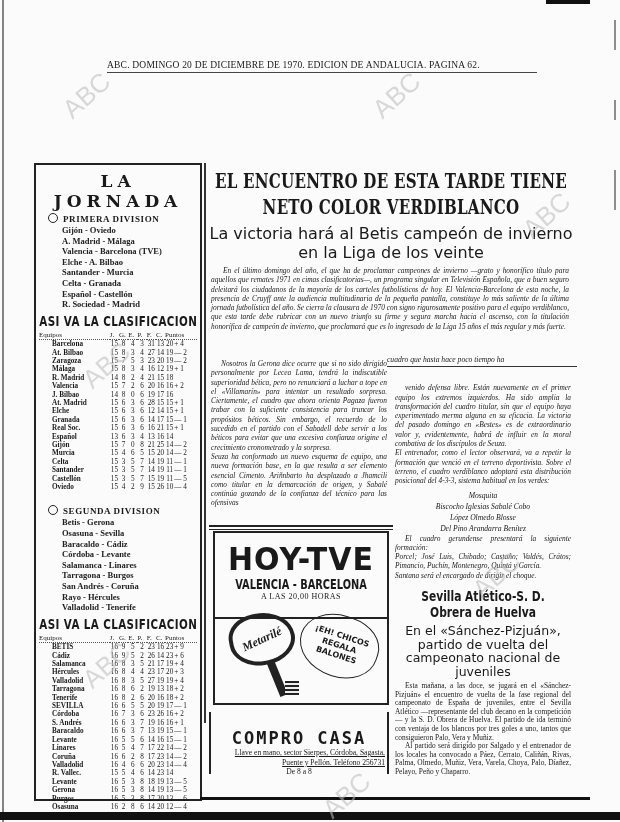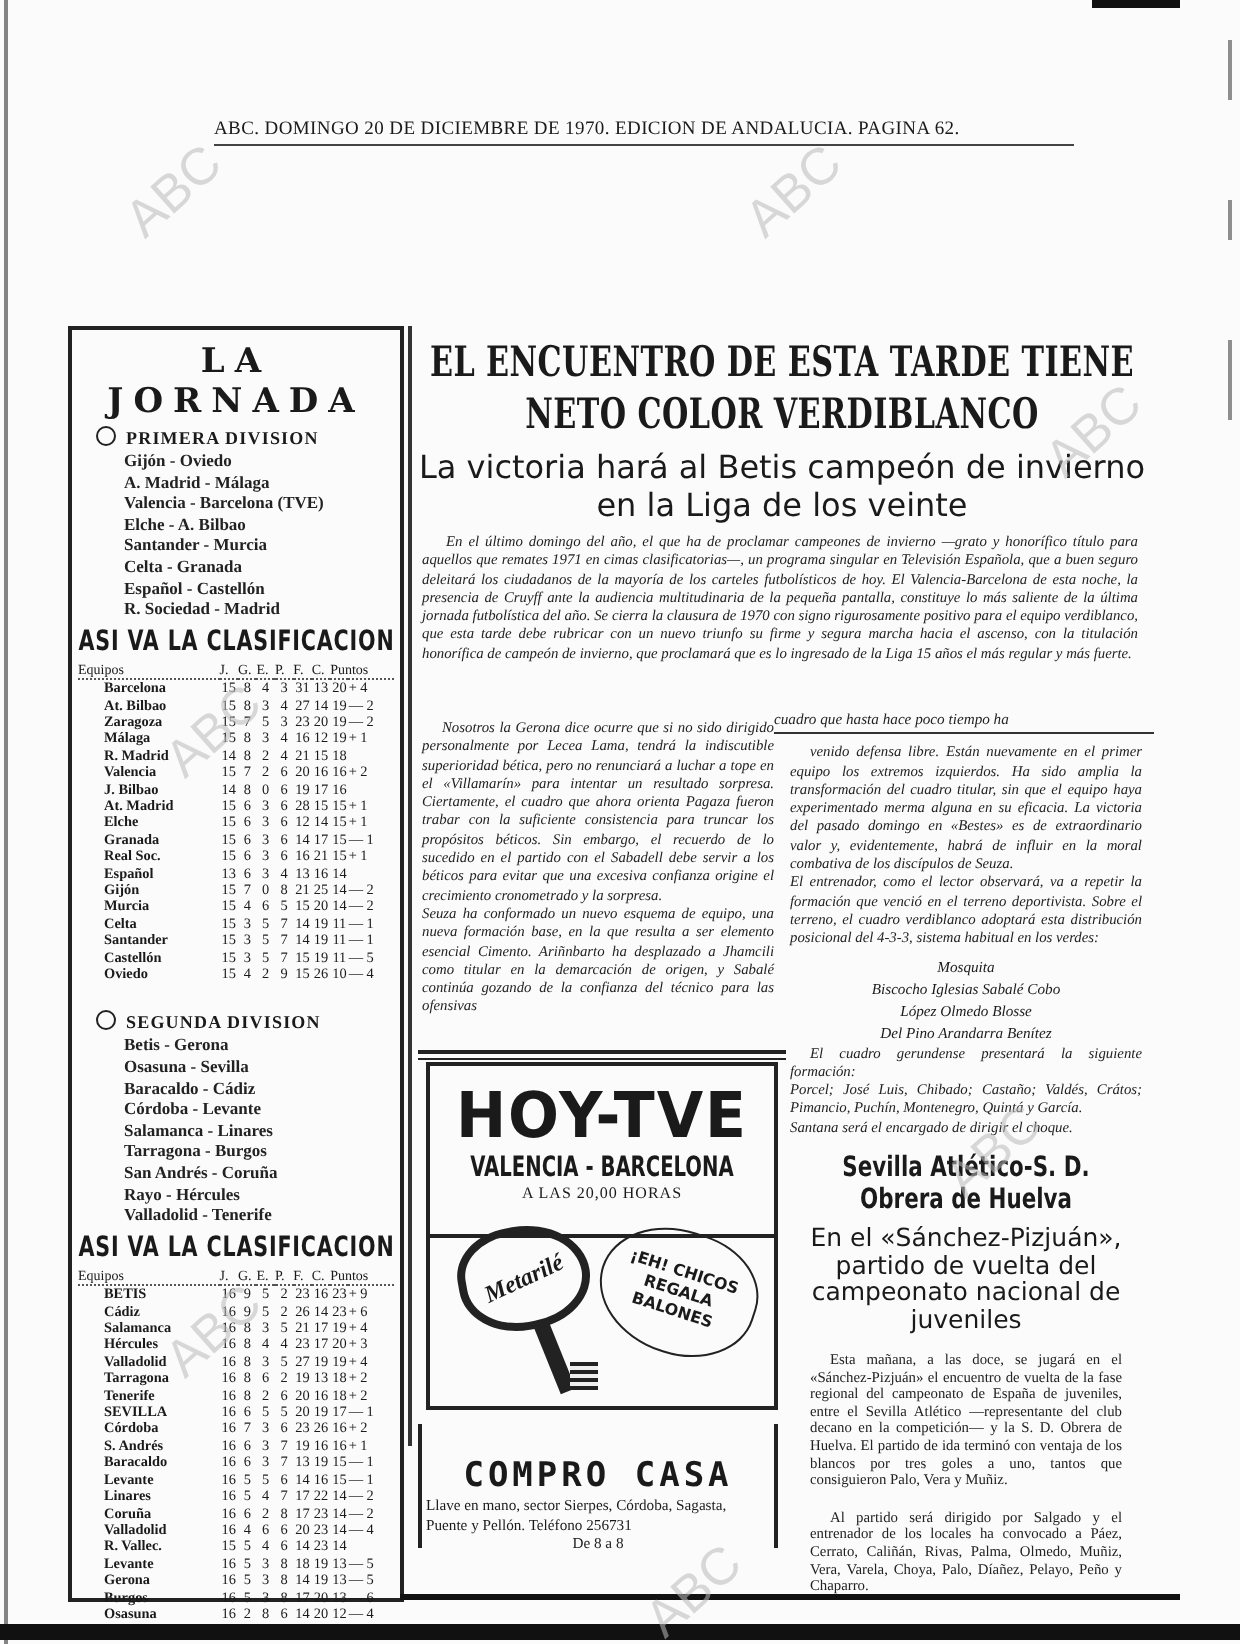--- a/index.html
+++ b/index.html
@@ -39,46 +39,46 @@
 
   .main-col{position:absolute;left:207px;top:163px;width:368px;}
   .main-col .vline{position:absolute;left:-3px;top:0;width:2px;height:560px;background:#333;}
   .headline{font-family:"DejaVu Serif",serif;font-weight:bold;font-size:21px;line-height:26px;text-align:center;transform:scaleX(.72);transform-origin:center;margin:5px -80px 0;letter-spacing:.3px;}
   .subhead{font-family:"DejaVu Sans",sans-serif;font-size:16px;line-height:19px;text-align:center;margin:4px 0 4px;}
   .body-text{font-size:7.4px;line-height:9.3px;font-style:italic;text-align:justify;color:#222;}
   .lead{margin:2px 6px 0 4px;text-indent:12px;}
   .cols{position:absolute;left:0;top:192px;width:368px;}
   .col-a{position:absolute;left:4px;top:4px;width:176px;}
   .col-b{position:absolute;left:188px;top:0;width:176px;}
-  .col-b .over{font-size:7.6px;font-style:italic;border-bottom:1px solid #333;padding-bottom:2px;margin-bottom:4px;margin-left:-8px;width:190px;}
+  .col-b .over{font-size:7.6px;font-style:italic;border-bottom:1px solid #333;padding-bottom:2px;margin-bottom:16px;margin-left:-8px;width:190px;}
   .lineup{font-size:7.6px;font-style:italic;text-align:center;line-height:11px;}
 
   .ad1{position:absolute;left:213px;top:531px;width:172px;height:170px;border:2px solid #222;}
   .ad1 .rule{position:absolute;left:-6px;right:-6px;top:-8px;height:2px;border-top:2px solid #222;border-bottom:1px solid #222;}
   .ad1 .hoy{font-family:"DejaVu Sans",sans-serif;font-weight:900;font-size:30px;text-align:center;letter-spacing:1px;margin-top:8px;transform:scaleY(1.05);}
   .ad1 .vb{font-family:"DejaVu Sans Condensed","DejaVu Sans",sans-serif;font-size:14px;font-weight:bold;text-align:center;transform:scaleX(.78);margin-top:0;}
   .ad1 .hora{font-size:8px;text-align:center;letter-spacing:.5px;border-bottom:2px solid #222;padding-bottom:16px;}
   .key-bubble{position:absolute;left:14px;top:80px;width:58px;height:44px;border:4px solid #222;border-radius:45% 55% 50% 50%;transform:rotate(-10deg);display:flex;align-items:center;justify-content:center;}
   .key-bubble span{font-family:"Liberation Serif",serif;font-style:italic;font-weight:bold;font-size:12px;transform:rotate(-15deg);}
   .key-shaft{position:absolute;left:58px;top:126px;width:8px;height:38px;background:#222;transform:rotate(-22deg);}
   .key-bit{position:absolute;left:70px;top:148px;width:14px;height:14px;background:repeating-linear-gradient(0deg,#222 0 2px,#eee 2px 4px);}
   .cloud{position:absolute;left:84px;top:82px;width:78px;height:60px;border:1.5px solid #222;border-radius:50% 45% 48% 52%;display:flex;flex-direction:column;align-items:center;justify-content:center;transform:rotate(18deg);}
   .cloud div{font-family:"DejaVu Sans",sans-serif;font-weight:bold;font-size:8px;line-height:10px;}
 
   .ad2{position:absolute;left:213px;top:712px;width:172px;height:56px;}
   .ad2 .t1{font-family:"DejaVu Sans Mono",monospace;font-weight:bold;font-size:17px;text-align:center;letter-spacing:2px;margin-top:16px;}
   .ad2 .t2{font-family:"DejaVu Sans Mono",monospace;font-weight:bold;font-size:17px;text-align:center;letter-spacing:3px;}
-  .ad2 .t3{font-size:7.6px;text-align:left;line-height:9.5px;}
+  .ad2 .t3{font-size:7.6px;text-align:right;line-height:9.5px;text-decoration:underline;}
   .ad2 .t4{font-size:7.6px;text-align:center;}
   .ad2 .side{position:absolute;top:0;bottom:-6px;width:2px;background:#222;}
 
   .sevilla-head{font-family:"DejaVu Sans Condensed","DejaVu Sans",sans-serif;font-weight:bold;font-size:14px;line-height:16px;text-align:center;transform:scaleX(.85);margin:8px -10px 4px;}
   .sevilla-sub{font-family:"DejaVu Sans",sans-serif;font-size:12.5px;line-height:13.5px;text-align:center;margin-bottom:4px;}
   .sevilla-body{font-size:7.4px;line-height:8.6px;text-align:justify;color:#222;}
-  .sevilla-body p{margin:10px;text-indent:10px;}
+  .sevilla-body p{margin:0;text-indent:10px;}
   .bottom-rule{position:absolute;left:200px;top:797px;width:390px;height:3px;background:#111;}
   .bottom-rule2{position:absolute;left:0;top:812px;width:620px;height:8px;background:#111;}
   .watermark{position:absolute;font-family:"Liberation Sans",sans-serif;font-size:26px;color:#bbb;transform:rotate(-42deg);opacity:.55;pointer-events:none;}
   p{margin:0;}
 </style>
 </head>
 <body>
 
 <div class="page">
   <div class="edge-l"></div>

